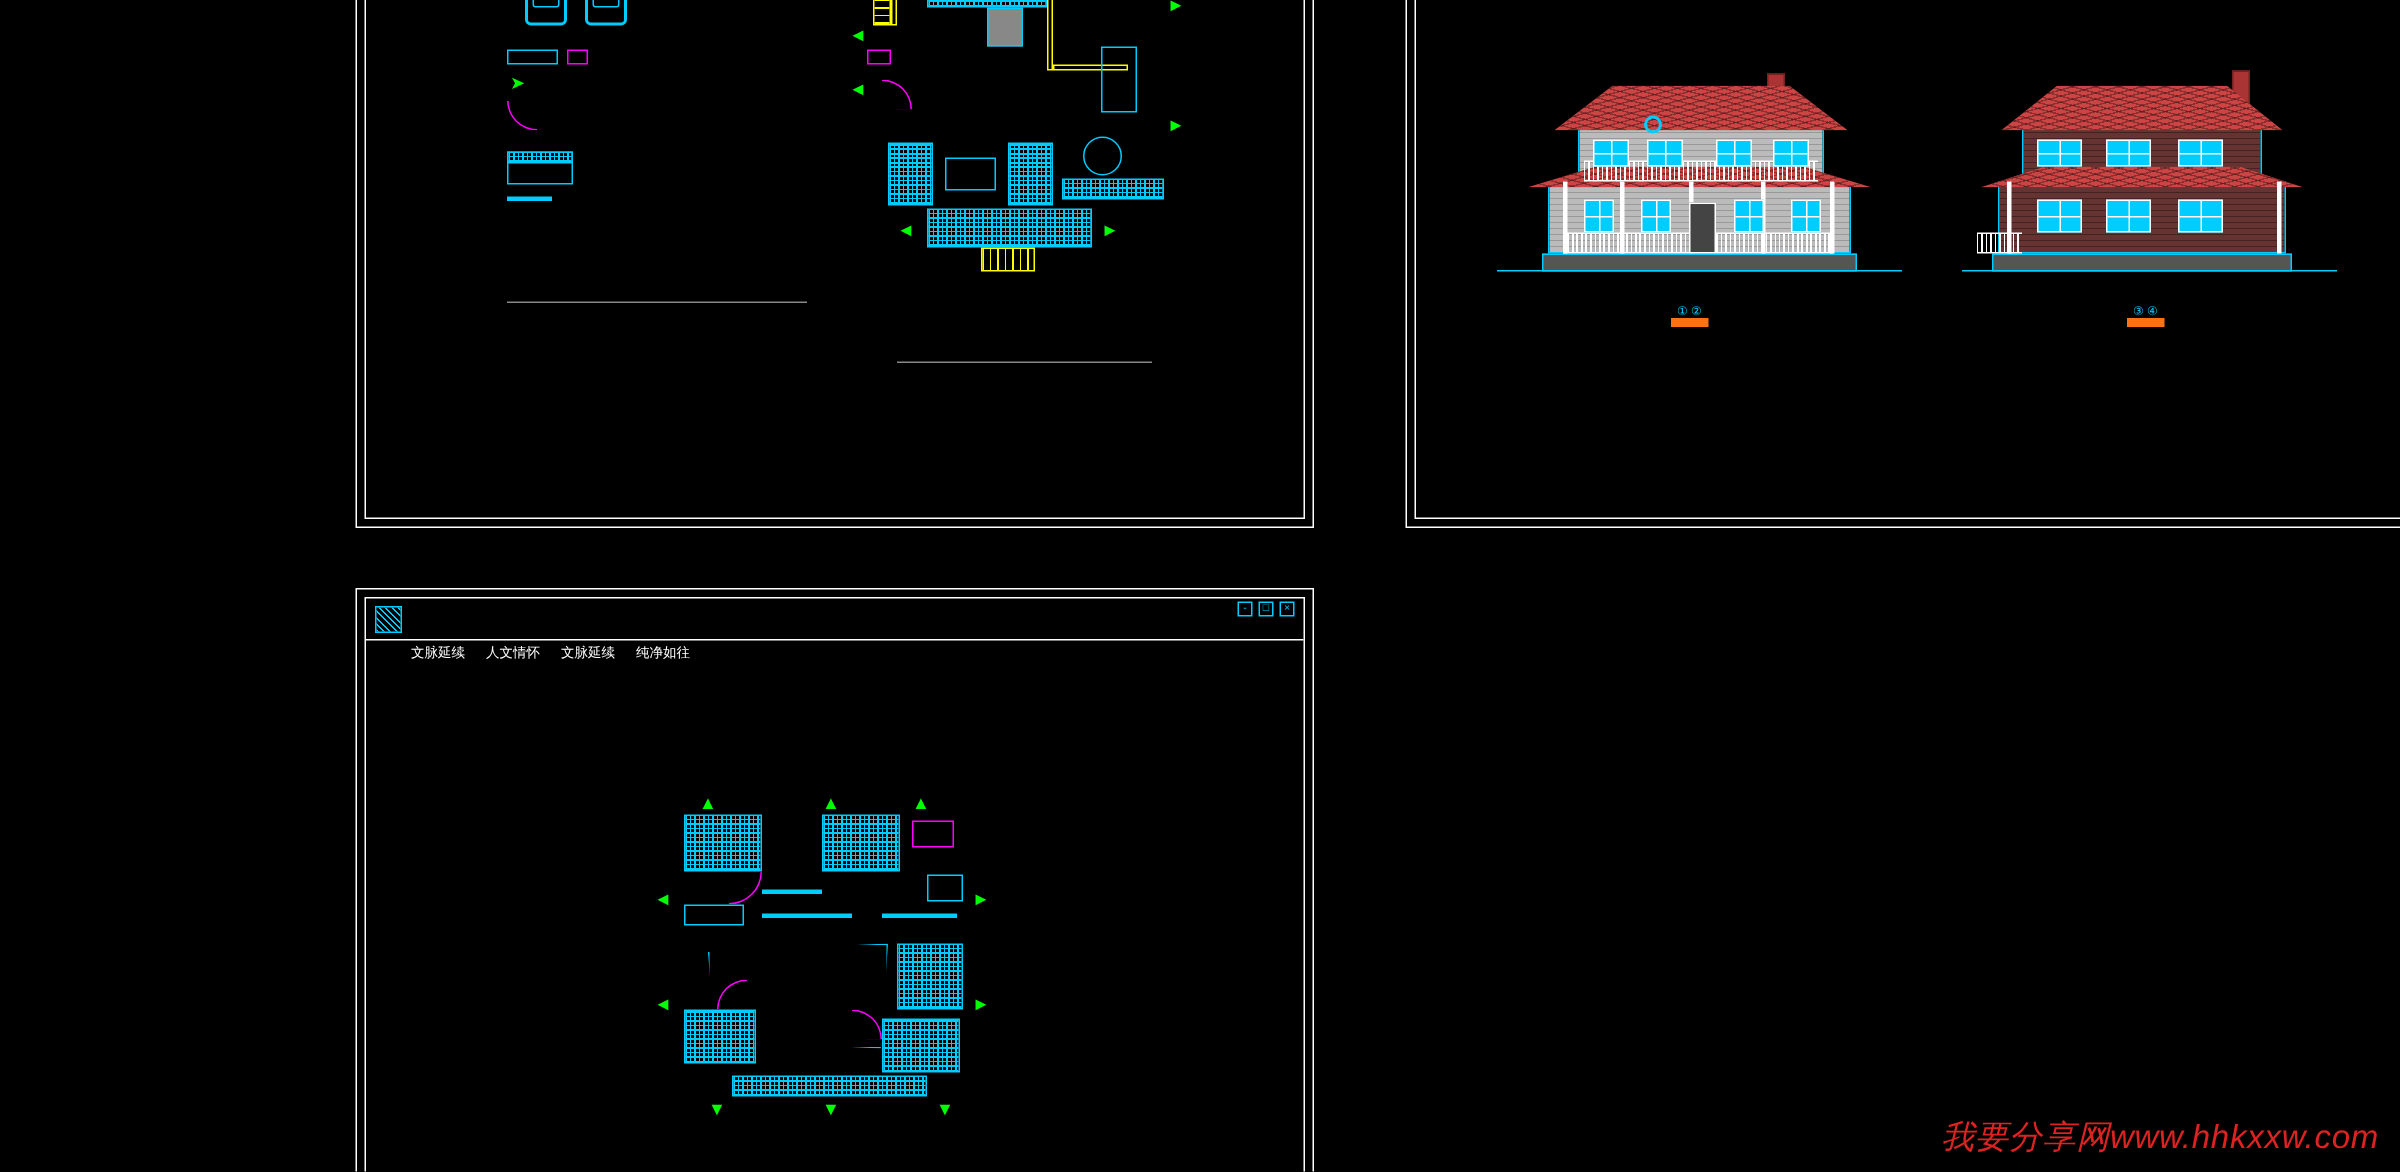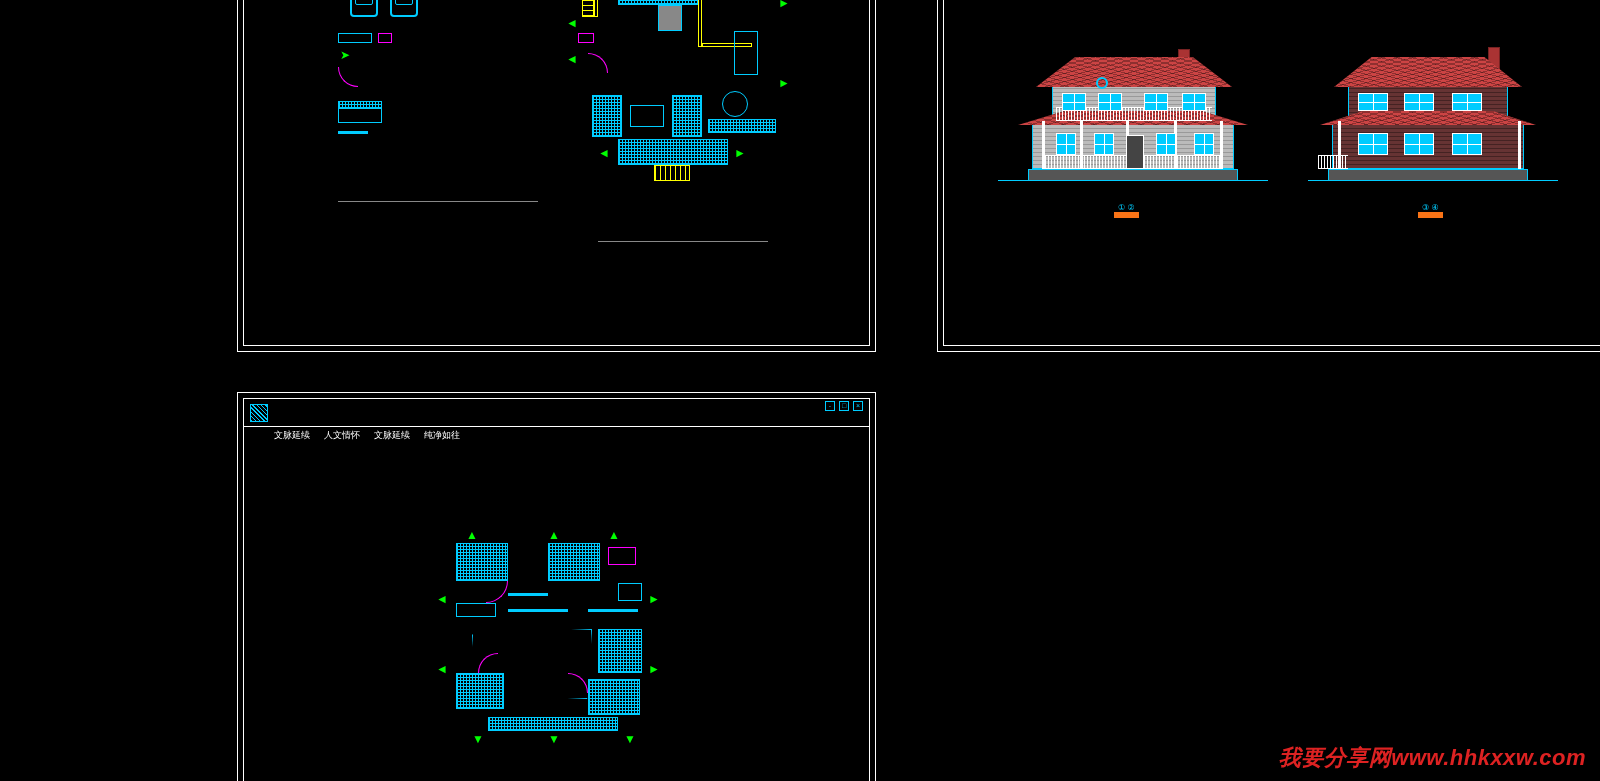--- a/index.html
+++ b/index.html
@@ -37,21 +37,21 @@
 .brick{background:repeating-linear-gradient(0deg,#633 0 3px,#422 3px 4px),repeating-linear-gradient(90deg,transparent 0 6px,#422 6px 7px);background-blend-mode:normal}
 .siding{background:repeating-linear-gradient(0deg,#bbb 0 3px,#999 3px 4px)}
 .pillar{position:absolute;width:3px;background:#fff;bottom:0}
 .rail{position:absolute;height:14px;background:repeating-linear-gradient(90deg,#fff 0 1px,transparent 1px 3px);border-top:1px solid #fff;border-bottom:1px solid #fff}
 .win{position:absolute;background:#0cf;border:1px solid #fff}
 .win::before{content:"";position:absolute;top:0;bottom:0;left:50%;width:1px;background:#fff}
 .win::after{content:"";position:absolute;left:0;right:0;top:50%;height:1px;background:#fff}
 .door{position:absolute;background:#444;border:1px solid #fff}
 .found{position:absolute;bottom:0;height:12px;background:#555;border:1px solid #0cf}
 .elev-label{position:absolute;color:#0cf;font-size:8px;border-bottom:6px solid #f97316;padding:0 4px}
-.watermark{position:absolute;bottom:8px;right:14px;font-size:22px;font-weight:bold;font-style:italic;color:#d22;letter-spacing:.5px}
+.watermark{position:absolute;bottom:8px;right:14px;font-size:22px;font-weight:normal;font-style:italic;color:#d22;letter-spacing:.5px}
 </style>
 </head>
 <body>
 
 <div class="sheet" style="left:237px;top:-50px;width:639px;height:402px">
   <div class="sheet-inner"></div>
 
   <div class="plan" style="left:100px;top:20px;width:180px;height:200px">
     <div class="car" style="left:12px;top:0"></div>
     <div class="car" style="left:52px;top:0"></div>

